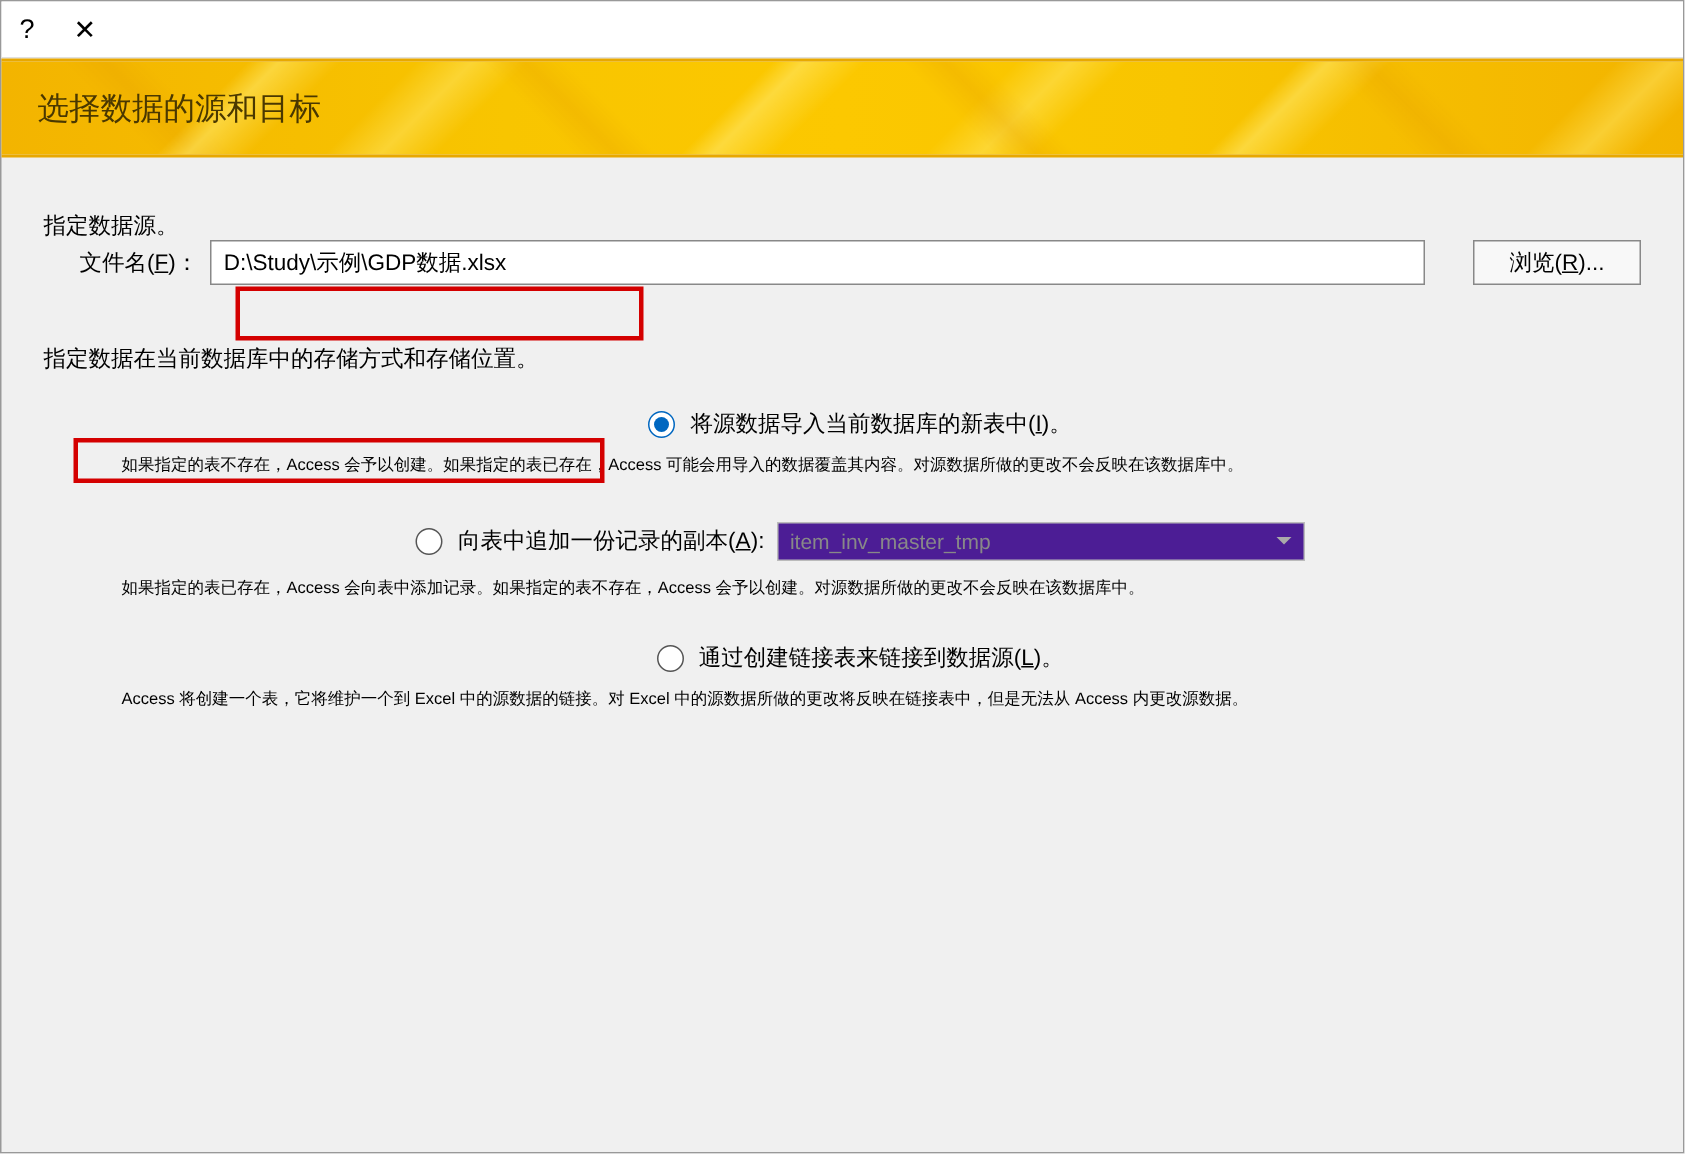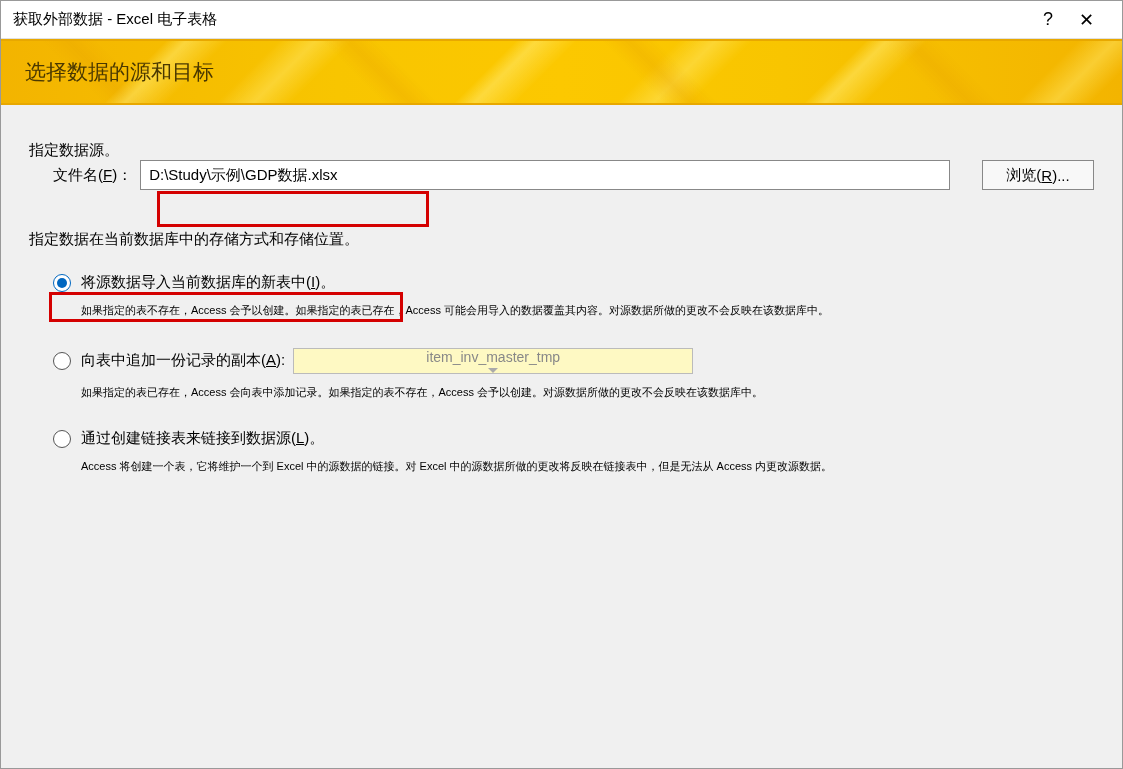--- a/index.html
+++ b/index.html
@@ -137,20 +137,21 @@
       margin-bottom: 24px;
     }
     .option-block {
       margin-left: 24px;
       margin-bottom: 28px;
     }
     .option-row {
       display: flex;
       align-items: center;
       margin-bottom: 10px;
+      justify-content: center;
     }
     .radio {
       width: 18px;
       height: 18px;
       border: 1px solid #555;
       border-radius: 50%;
       margin-right: 10px;
       position: relative;
       background: #fff;
       cursor: pointer;
@@ -182,50 +183,48 @@
     .highlight-box-radio {
       position: absolute;
       border: 3px solid #d40000;
       left: 48px;
       top: 291px;
       width: 354px;
       height: 30px;
       pointer-events: none;
     }
     .dropdown {
-      width: 400px;
+      width: 352px;
       height: 26px;
       border: 1px solid #bbb;
-      background: #fef9c3;
+      background: #4c1d95;
       color: #888;
       padding: 0 8px;
       font-size: 14px;
       font-family: inherit;
       margin-left: 8px;
       display: flex;
       align-items: center;
       justify-content: space-between;
       cursor: default;
-      flex-direction: column;
     }
     .dropdown-arrow {
       width: 0;
       height: 0;
       border-left: 5px solid transparent;
       border-right: 5px solid transparent;
       border-top: 5px solid #aaa;
     }
   </style>
 </head>
 <body>
 
 <div class="window">
 
   <div class="titlebar">
-    <div class="titlebar-text">获取外部数据 - Excel 电子表格</div>
     <div class="titlebar-controls">
       <span class="help-icon">?</span>
       <span class="close-icon">✕</span>
     </div>
   </div>
 
   <div class="banner">
     <div class="banner-title">选择数据的源和目标</div>
   </div>
 

